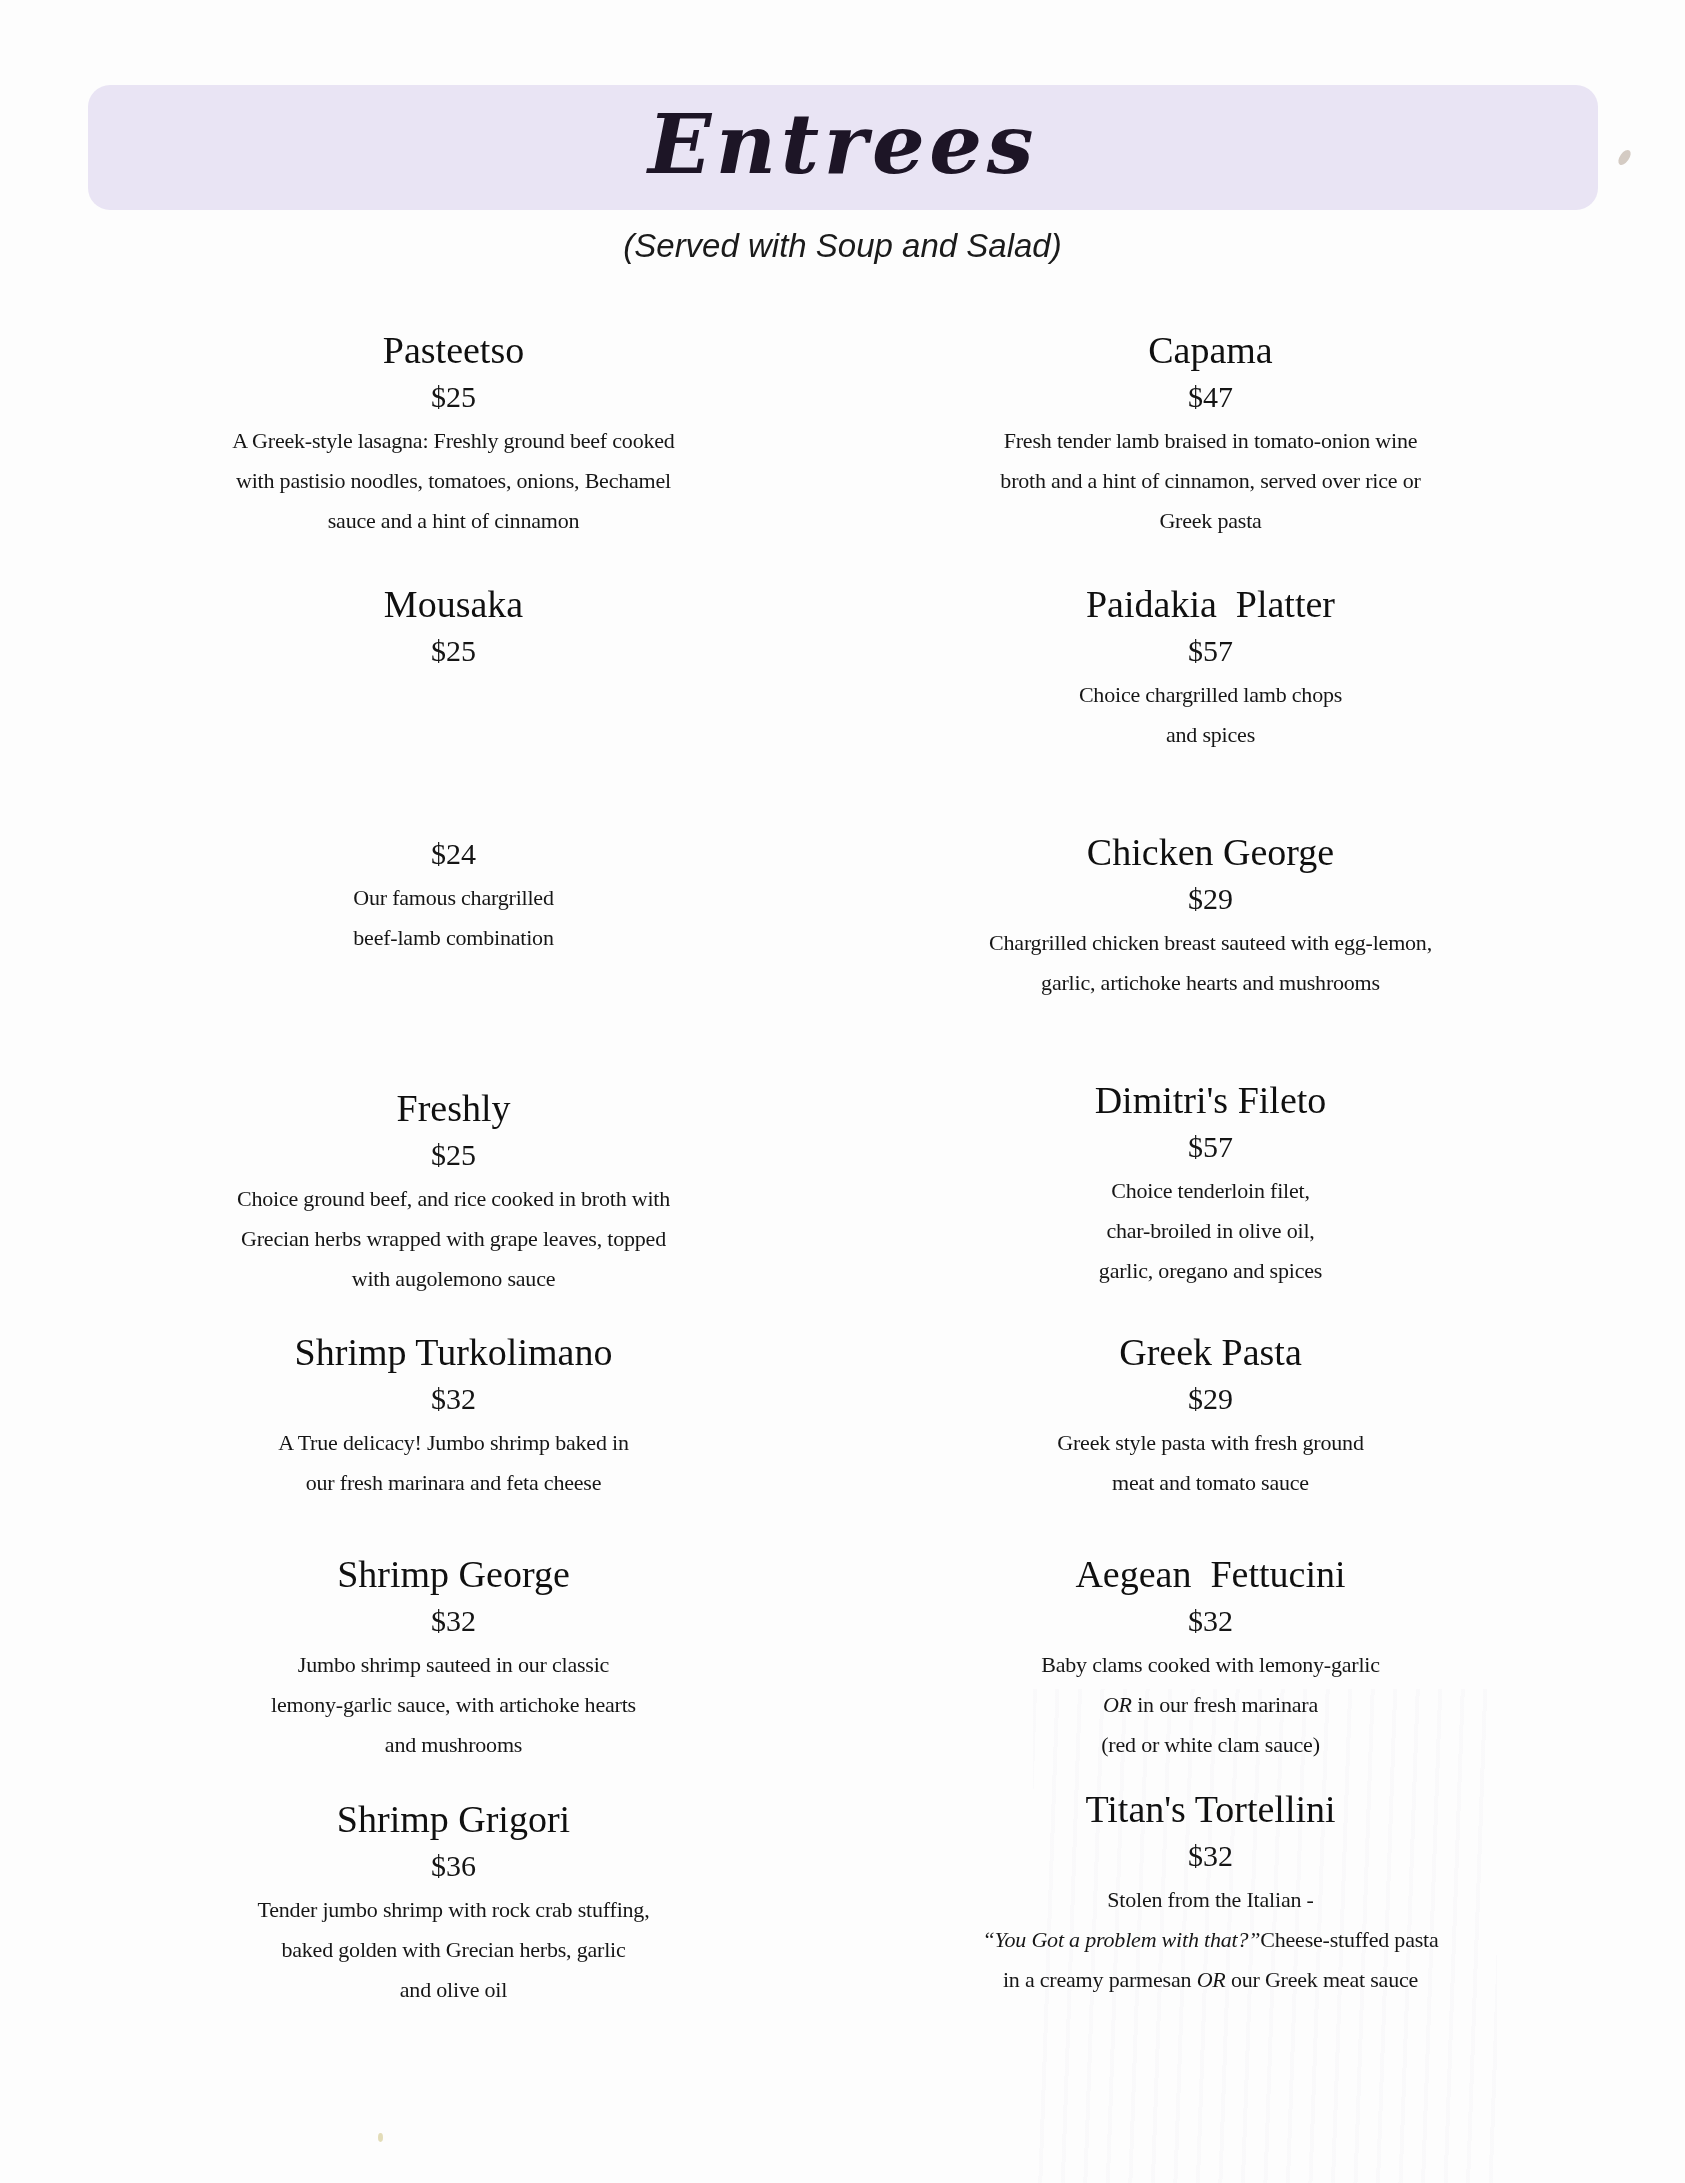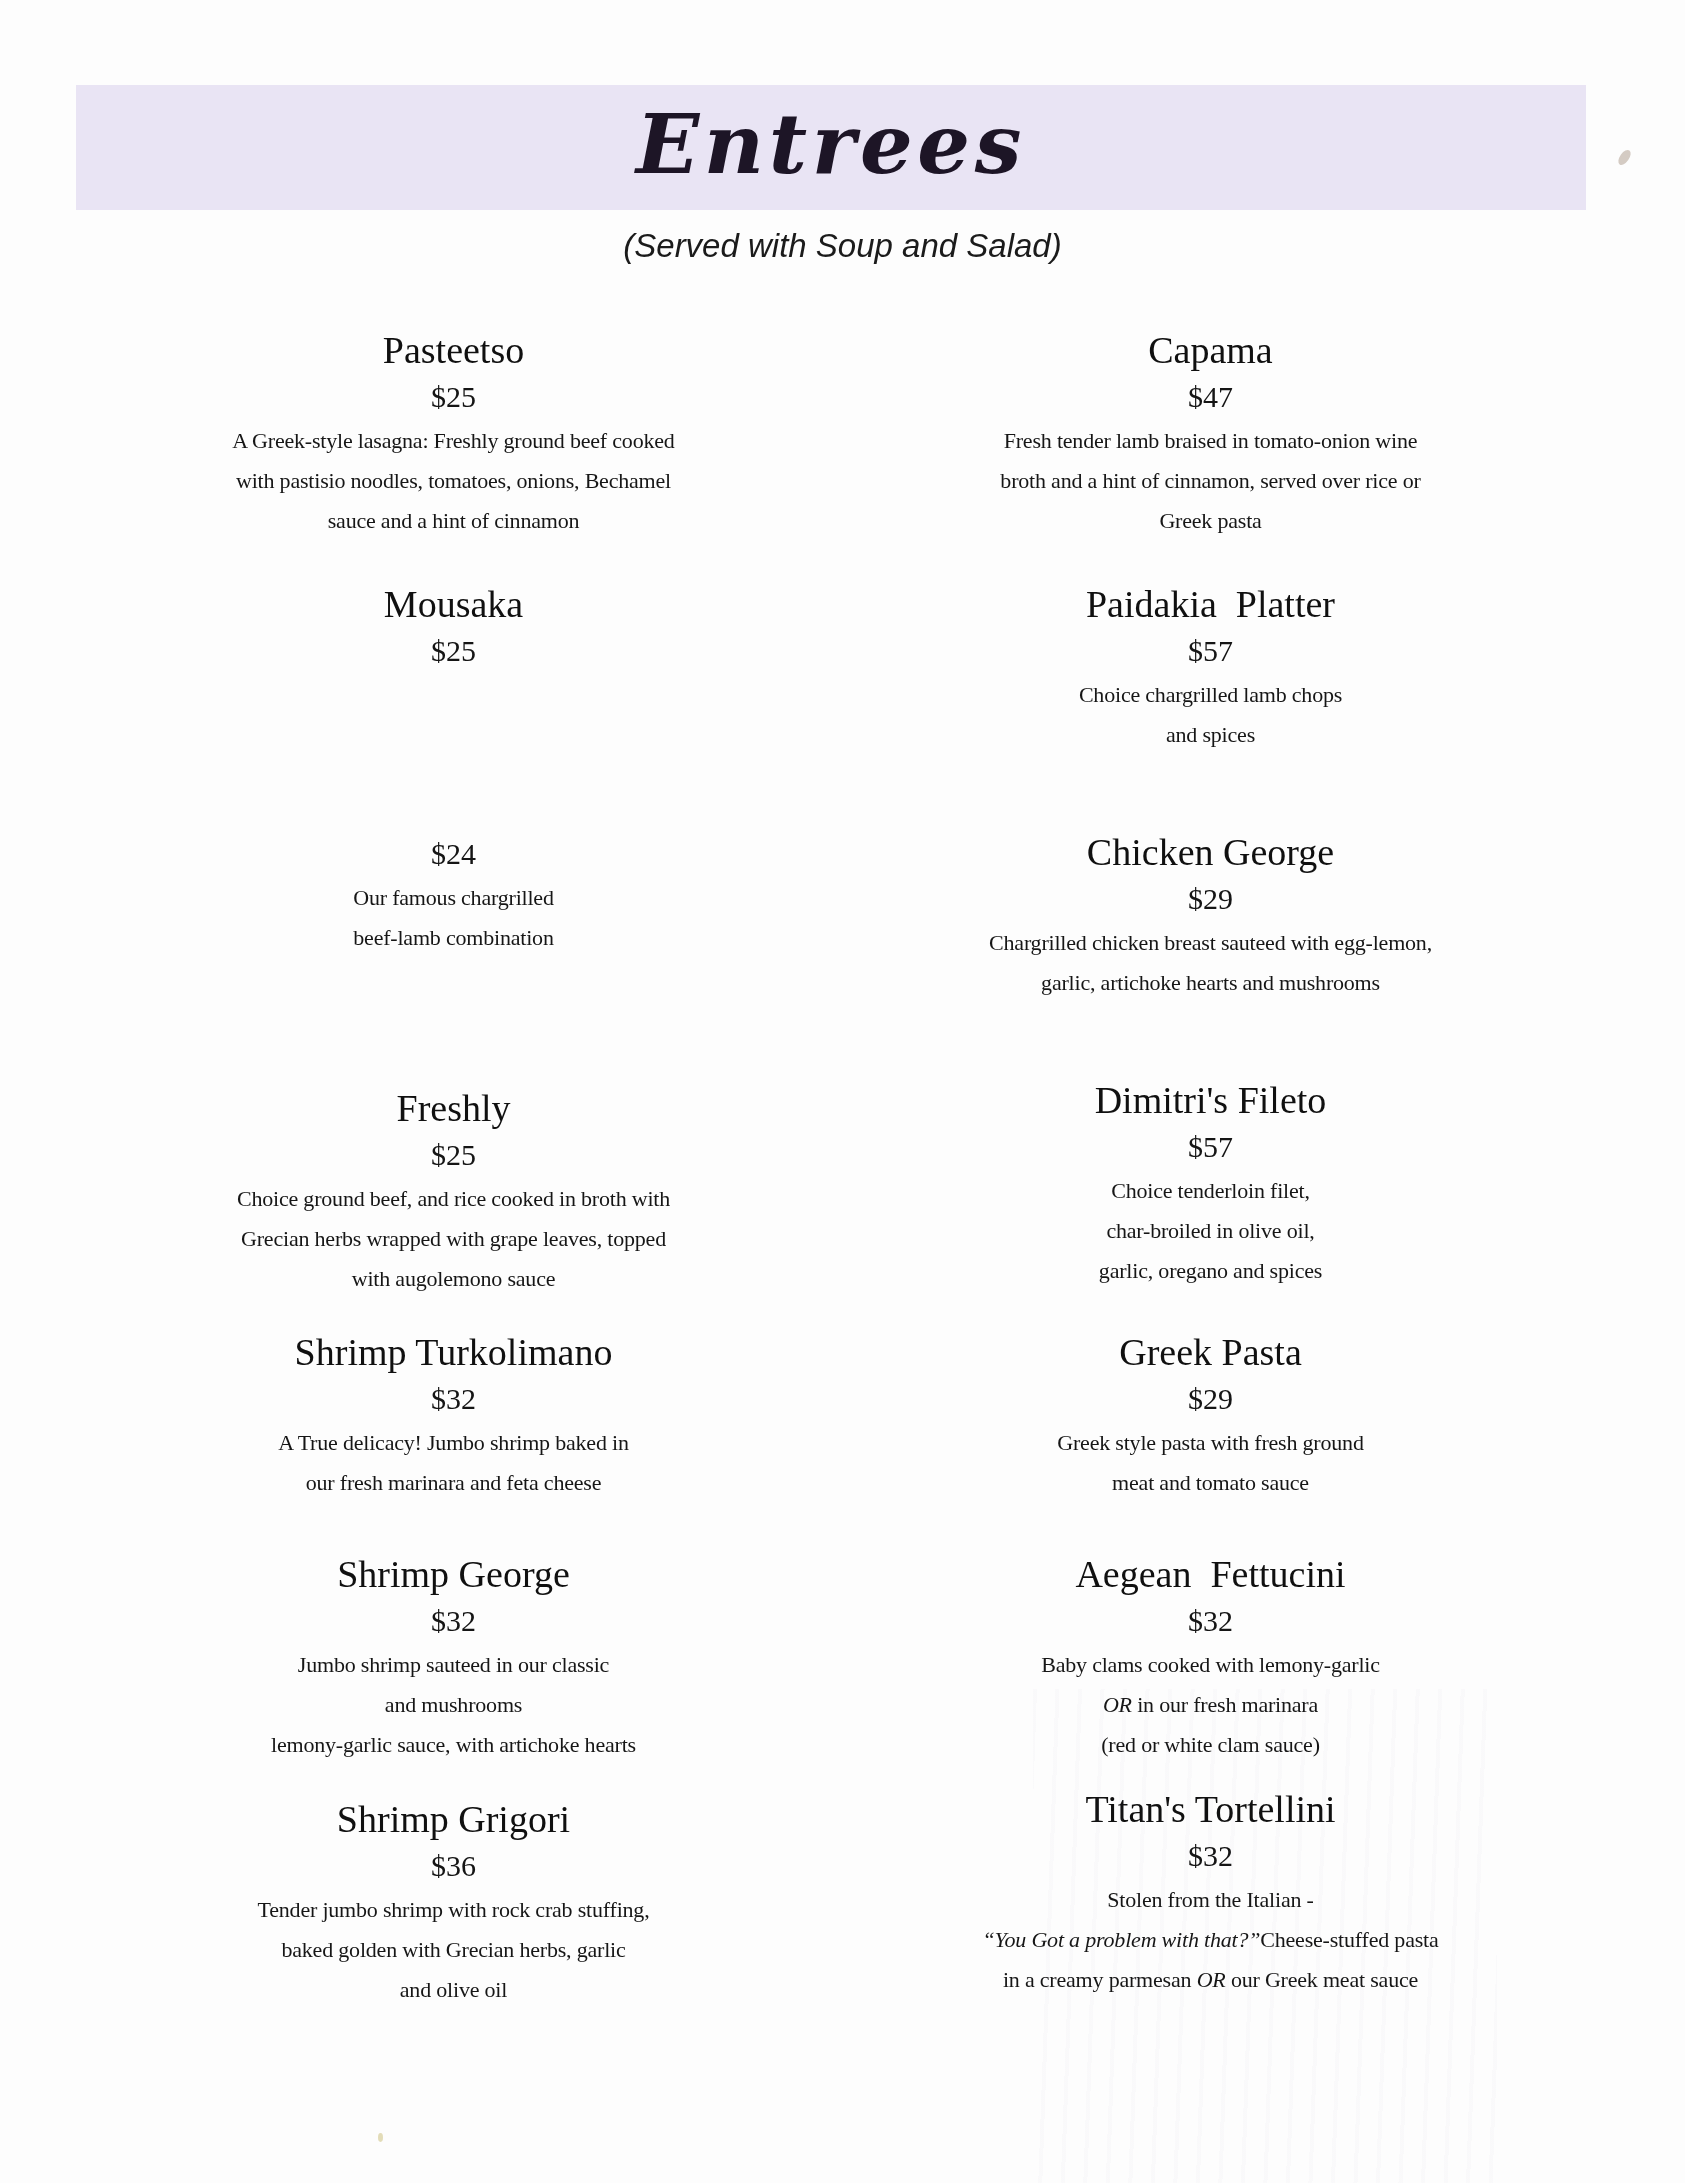--- a/index.html
+++ b/index.html
@@ -8,24 +8,24 @@
     background: #fdfdfd;
     position: relative;
     font-family: "Liberation Serif", "DejaVu Serif", serif;
     color: #141414;
     overflow: hidden;
   }
   .page { position: absolute; inset: 0; }
 
   .banner {
     position: absolute;
-    left: 76px; top: 85px;
+    left: 88px; top: 85px;
     width: 1510px; height: 125px;
     background: #e9e4f4;
-    display: flex; align-items: center; justify-content: center;
+    display: flex; align-items: center; justify-content: center; border-radius: 22px;
   }
   .banner-title {
     font-family: "DejaVu Serif", serif;
     font-style: italic;
     font-weight: bold;
     font-size: 83px;
     letter-spacing: 4.6px;
     color: #1d1526;
     transform: translateY(-4px);
   }
@@ -140,22 +140,22 @@
         <div>A True delicacy! Jumbo shrimp baked in</div>
         <div>our fresh marinara and feta cheese</div>
       </div>
   </div>
 
   <div class="item col-left" style="top:1552px">
     <div class="item-name">Shrimp George</div>
     <div class="item-price">$32</div>
     <div class="item-desc">
         <div>Jumbo shrimp sauteed in our classic</div>
+        <div>lemony-garlic sauce, with artichoke hearts</div>
         <div>and mushrooms</div>
-        <div>lemony-garlic sauce, with artichoke hearts</div>
       </div>
   </div>
 
   <div class="item col-left" style="top:1797px">
     <div class="item-name">Shrimp Grigori</div>
     <div class="item-price">$36</div>
     <div class="item-desc">
         <div>Tender jumbo shrimp with rock crab stuffing,</div>
         <div>baked golden with Grecian herbs, garlic</div>
         <div>and olive oil</div>

